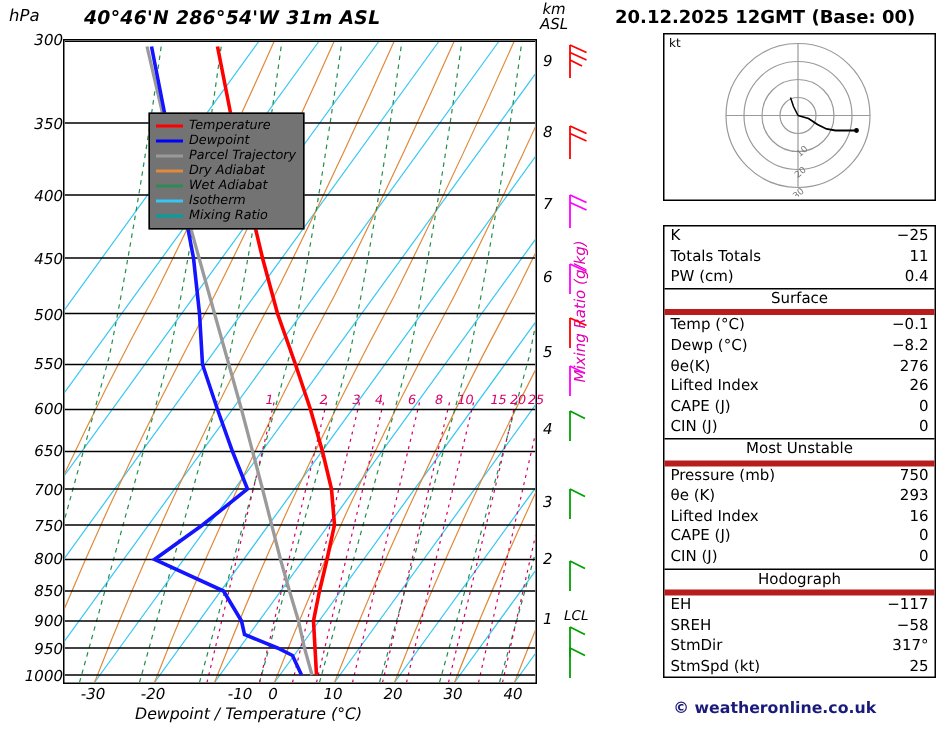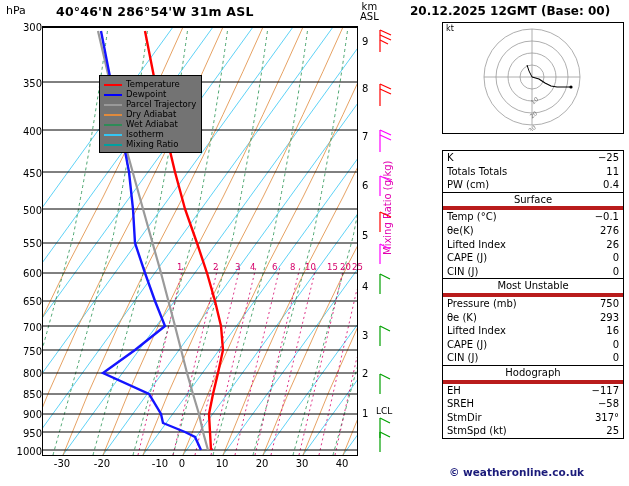--- a/index.html
+++ b/index.html
@@ -1,20 +1,20 @@
 <!DOCTYPE html>
 <html><head>
 <meta charset="utf-8">
 <style>
   html,body{margin:0;padding:0;}
   body{width:629px;height:486px;background:#ffffff;font-family:"DejaVu Sans",sans-serif;overflow:hidden;position:relative;}
   .root{position:absolute;left:0;top:0;width:629px;height:486px;}
 
   
-  .skewt-wrap{position:absolute;left:0;top:0;width:404px;height:472px;}
+  .skewt-wrap{position:absolute;left:0;top:0;width:404px;height:472px;font-style:italic;}
   .hpa-label{position:absolute;left:6px;top:4px;font-size:11px;color:#000;}
   .station-title{position:absolute;left:56px;top:4px;font-size:12.5px;font-weight:bold;color:#000;letter-spacing:0.2px;}
   .km-label{position:absolute;left:360px;top:2px;font-size:10px;color:#000;text-align:center;line-height:10px;}
 
   .plot{position:absolute;left:42px;top:26px;width:316px;height:430px;border:1px solid #000;box-sizing:border-box;overflow:hidden;background:#fff;}
   .plot svg{position:absolute;left:0;top:0;}
 
   .ylab{position:absolute;right:362px;font-size:10px;color:#000;text-align:right;width:36px;}
   .xlab{position:absolute;top:458px;font-size:10px;color:#000;text-align:center;width:40px;}
   .axis-title{position:absolute;left:90px;top:470px;font-size:10.5px;color:#000;}
@@ -86,20 +86,21 @@
 
     <div class="xlab" style="left:42px">-30</div>
     <div class="xlab" style="left:82px">-20</div>
     <div class="xlab" style="left:140px">-10</div>
     <div class="xlab" style="left:162px">0</div>
     <div class="xlab" style="left:202px">10</div>
     <div class="xlab" style="left:242px">20</div>
     <div class="xlab" style="left:282px">30</div>
     <div class="xlab" style="left:322px">40</div>
 
+    <div class="axis-title">Dewpoint / Temperature (°C)</div>
 
     <div class="plot">
       <svg width="314" height="428" viewBox="0 0 314 428">
 
         <g stroke="#35c6f4" stroke-width="0.8" fill="none">
           <line x1="-180" y1="428" x2="130" y2="0"></line>
           <line x1="-140" y1="428" x2="170" y2="0"></line>
           <line x1="-100" y1="428" x2="210" y2="0"></line>
           <line x1="-60" y1="428" x2="250" y2="0"></line>
           <line x1="-20" y1="428" x2="290" y2="0"></line>
@@ -294,20 +295,24 @@
           <span>PW (cm)</span>
           <span>0.4</span>
         </div>
 
       <div class="hdr">Surface</div>
       <div class="row">
           <span>Temp (°C)</span>
           <span>−0.1</span>
         </div>
       <div class="row">
+          <span>Dewp (°C)</span>
+          <span>−8.2</span>
+        </div>
+      <div class="row">
           <span>θe(K)</span>
           <span>276</span>
         </div>
       <div class="row">
           <span>Lifted Index</span>
           <span>26</span>
         </div>
       <div class="row">
           <span>CAPE (J)</span>
           <span>0</span>

